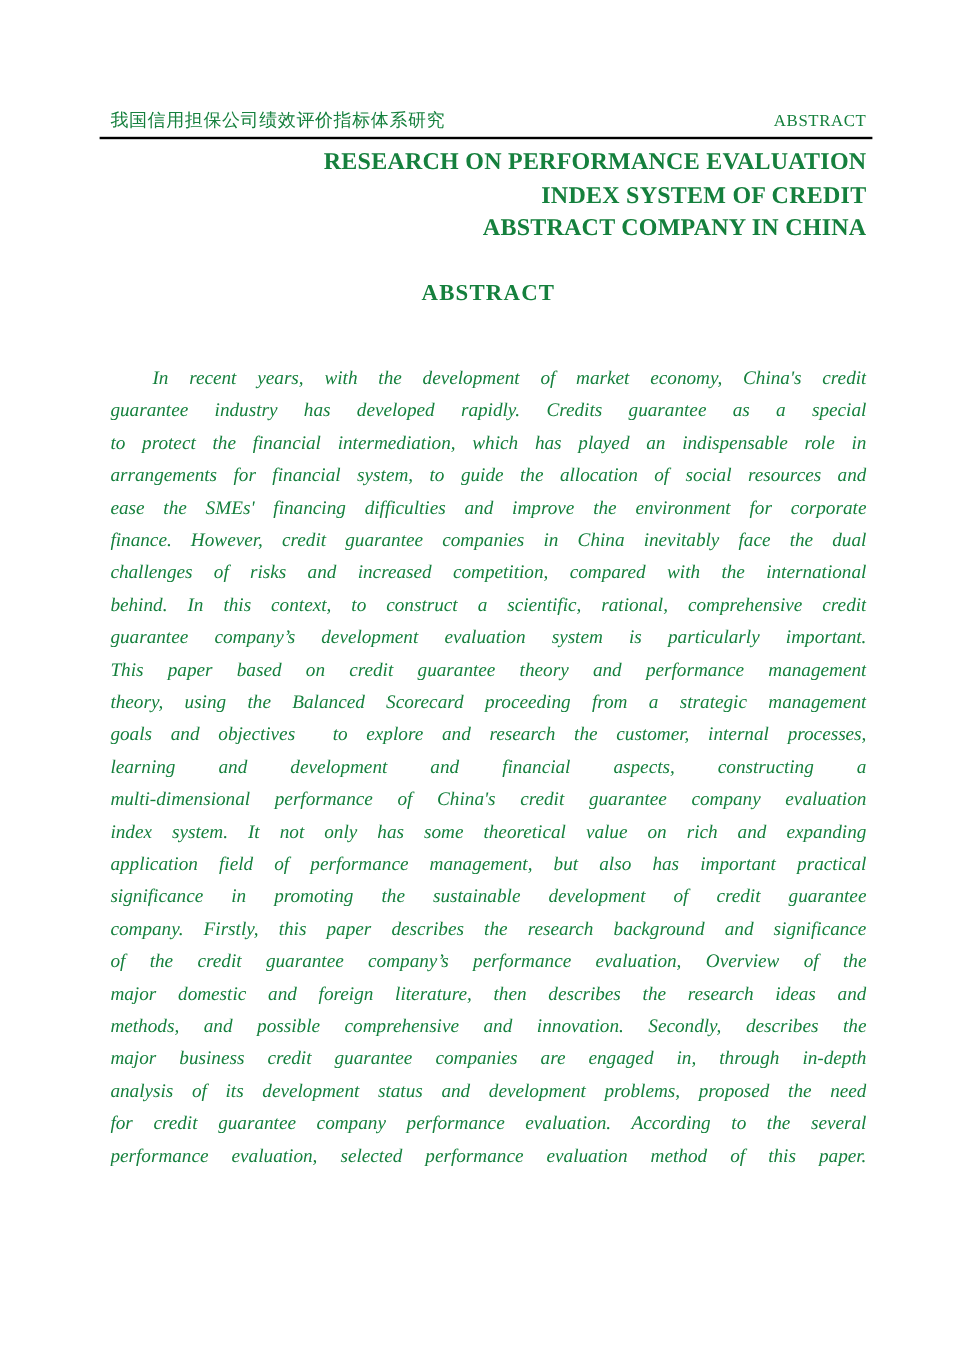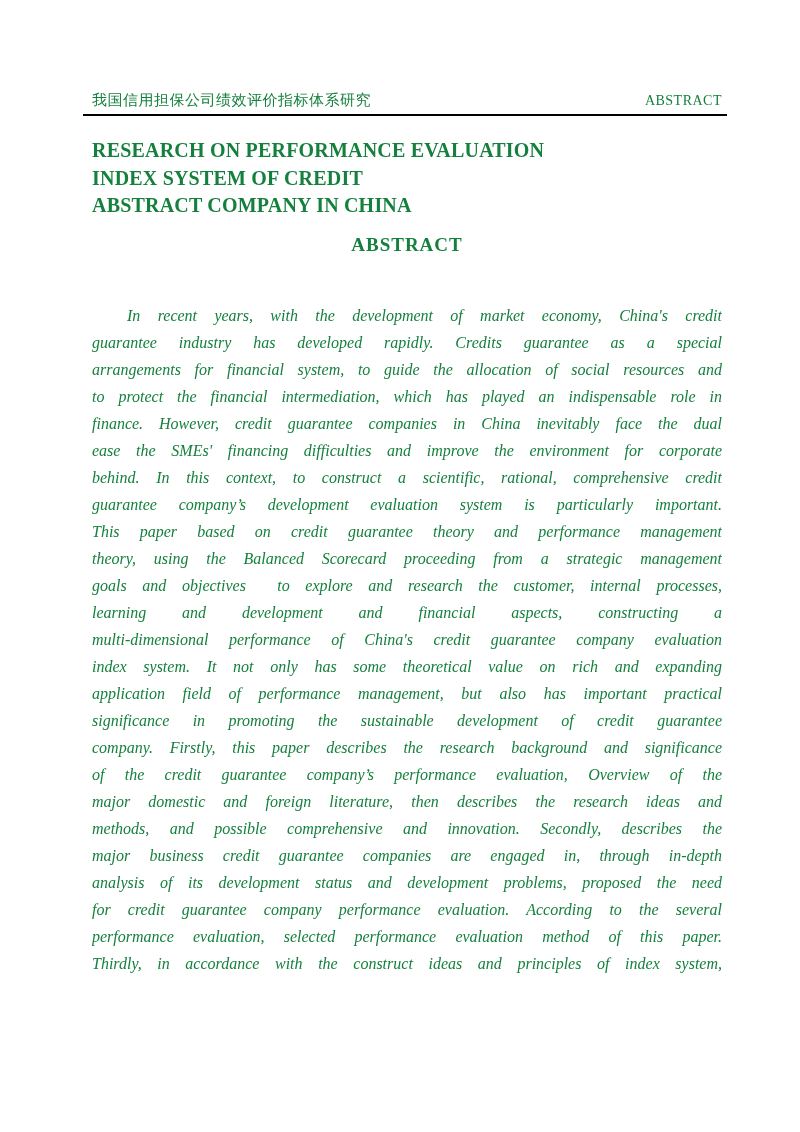--- a/index.html
+++ b/index.html
@@ -37,24 +37,24 @@
   .header-rule {
     position: absolute;
     top: 74px;
     left: 83px;
     width: 644px;
     height: 2px;
     background: #000000;
   }
   .title-block {
     position: absolute;
-    top: 97px;
+    top: 82px;
     left: 92px;
     width: 630px;
-    text-align: left;
+    text-align: right;
     font-weight: bold;
     font-size: 20px;
     line-height: 27.5px;
     letter-spacing: 0.2px;
   }
   .section-heading {
     position: absolute;
     top: 194px;
     left: 92px;
     width: 630px;
@@ -98,38 +98,38 @@
     <div>RESEARCH ON PERFORMANCE EVALUATION</div>
     <div>INDEX SYSTEM OF CREDIT</div>
     <div>ABSTRACT COMPANY IN CHINA</div>
   </div>
 
   <div class="section-heading">ABSTRACT</div>
 
   <div class="body-text">
       <div class="body-line first-line">In recent years, with the development of market economy, China's credit</div>
       <div class="body-line">guarantee industry has developed rapidly. Credits guarantee as a special</div>
+      <div class="body-line">to protect the financial intermediation, which has played an indispensable role in</div>
       <div class="body-line">arrangements for financial system, to guide the allocation of social resources and</div>
-      <div class="body-line">to protect the financial intermediation, which has played an indispensable role in</div>
+      <div class="body-line">ease the SMEs' financing difficulties and improve the environment for corporate</div>
       <div class="body-line">finance. However, credit guarantee companies in China inevitably face the dual</div>
-      <div class="body-line">ease the SMEs' financing difficulties and improve the environment for corporate</div>
+      <div class="body-line">challenges of risks and increased competition, compared with the international</div>
       <div class="body-line">behind. In this context, to construct a scientific, rational, comprehensive credit</div>
       <div class="body-line">guarantee company’s development evaluation system is particularly important.</div>
       <div class="body-line">This paper based on credit guarantee theory and performance management</div>
       <div class="body-line">theory, using the Balanced Scorecard proceeding from a strategic management</div>
       <div class="body-line">goals and objectives&nbsp; to explore and research the customer, internal processes,</div>
       <div class="body-line">learning and development and financial aspects, constructing a</div>
       <div class="body-line">multi-dimensional performance of China's credit guarantee company evaluation</div>
       <div class="body-line">index system. It not only has some theoretical value on rich and expanding</div>
       <div class="body-line">application field of performance management, but also has important practical</div>
       <div class="body-line">significance in promoting the sustainable development of credit guarantee</div>
       <div class="body-line">company. Firstly, this paper describes the research background and significance</div>
       <div class="body-line">of the credit guarantee company’s performance evaluation, Overview of the</div>
       <div class="body-line">major domestic and foreign literature, then describes the research ideas and</div>
       <div class="body-line">methods, and possible comprehensive and innovation. Secondly, describes the</div>
       <div class="body-line">major business credit guarantee companies are engaged in, through in-depth</div>
       <div class="body-line">analysis of its development status and development problems, proposed the need</div>
       <div class="body-line">for credit guarantee company performance evaluation. According to the several</div>
       <div class="body-line">performance evaluation, selected performance evaluation method of this paper.</div>
-      <div class="body-line">Thirdly, in accordance with the construct ideas and principles of index system,</div>
     </div>
 
 </div>
 
 </body></html>

